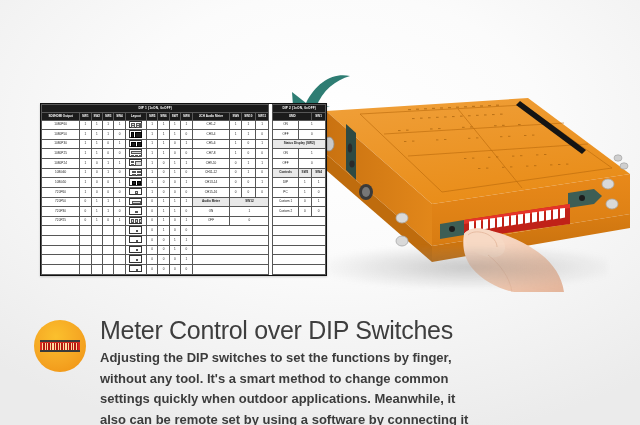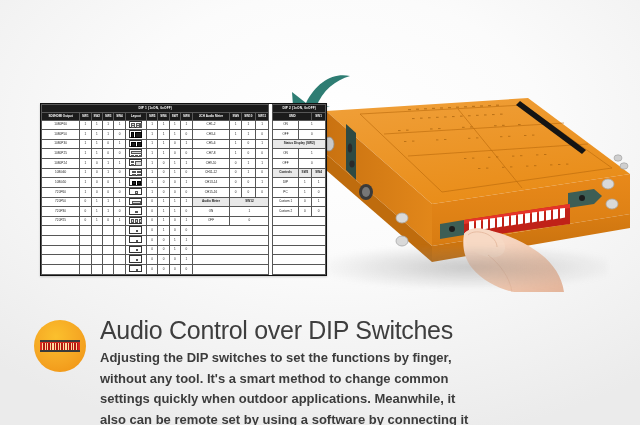--- a/index.html
+++ b/index.html
@@ -571,17 +571,17 @@
         </tbody>
     </table>
   </div>
 
   <div class="bottom">
     <div class="badge">
       <div class="sw">
           <b></b>
         </div>
     </div>
-    <h1>Audio Control over DIP Switches</h1>
+    <h1>Meter Control over DIP Switches</h1>
     <p class="body-copy">Adjusting the DIP switches to set the functions by finger, without any tool. It's a smart method to change common settings quickly when outdoor applications. Meanwhile, it also can be remote set by using a software by connecting it with a PC via LAN. Besides, the latest firmware can be upgraded via LAN port.</p>
   </div>
 
 </div>
 
 </body></html>

